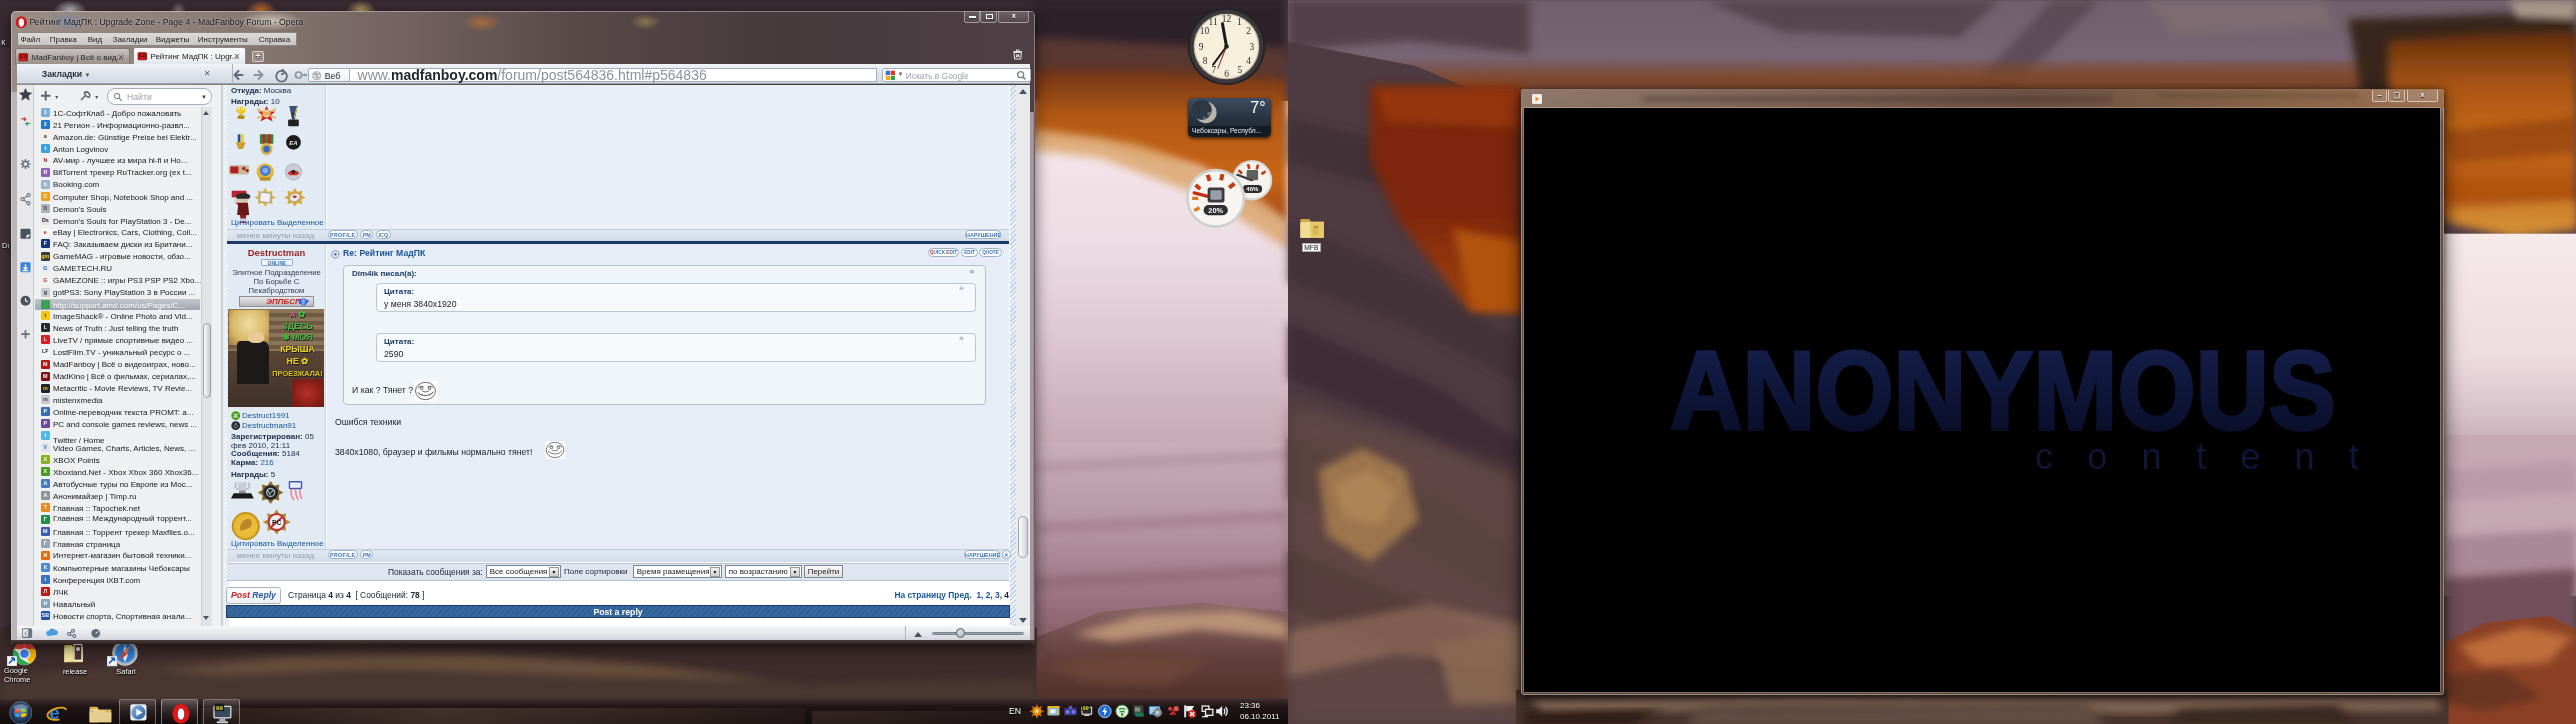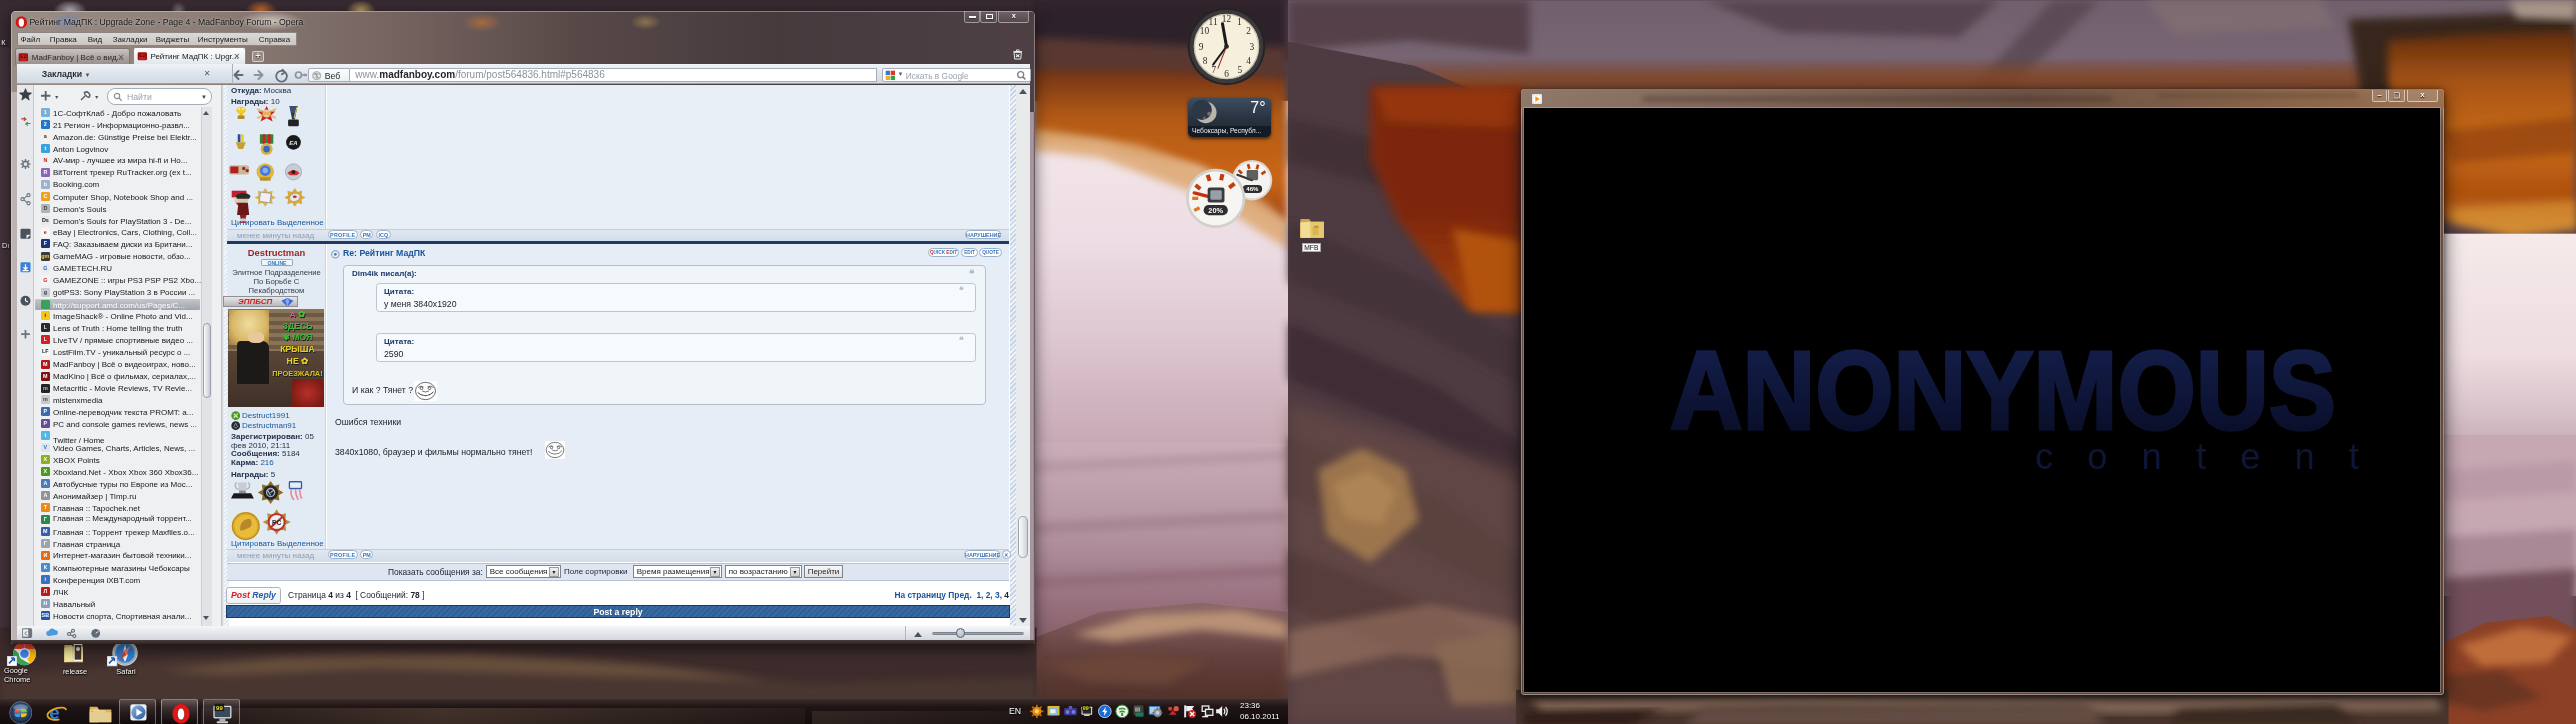--- a/index.html
+++ b/index.html
@@ -518,21 +518,21 @@
         <path d="M112,12 L121,12 M117,10 L117,14 M120,10 L120,14" stroke="#8a949e" stroke-width="2"></path>
   </svg>
   <div class="a" style="left:291px;top:3.4px;width:42px;height:14px;background:linear-gradient(180deg,#fbfcfd,#eef1f4);border:0.7px solid #a5aeb8;border-radius:2px 0 0 2px">
    <svg class="a" style="left:3.4px;top:2px" width="9.4" height="9.4" viewBox="0 0 14 14">
           <circle cx="7" cy="7" r="6" fill="#e8eaec" stroke="#8a9096"></circle>
           <path d="M1.5,5.5 Q7,3 12.5,5.5 M1.5,9 Q7,11.5 12.5,9 M7,1 L7,13 M2,3.5 Q7,7 12,3.5" stroke="#9aa0a6" stroke-width="0.9" fill="none"></path>
           <path d="M4,2.5 C6,4 5,7 7.5,7.5 C9,8 8,10.5 10,11" stroke="#7a8086" stroke-width="1.2" fill="none"></path>
         </svg>
    <div class="a" style="left:16px;top:2px;font-size:8.7px;color:#23282e">Веб</div>
   </div>
-  <div class="a" style="left:333px;top:3.4px;width:527px;height:14px;background:#fff;border:0.7px solid #a5aeb8;border-left:none;font-size:10px;line-height:12.7px;white-space:nowrap"><span style="color:#8a929c">&nbsp;&nbsp;www.</span><span style="color:#23282e;font-weight:bold">madfanboy.com</span><span style="color:#8a929c">/forum/post564836.html#p564836</span></div>
+  <div class="a" style="left:333px;top:3.4px;width:527px;height:14px;background:#fff;border:0.7px solid #a5aeb8;border-left:none;font-size:14px;line-height:12.7px;white-space:nowrap"><span style="color:#8a929c">&nbsp;&nbsp;www.</span><span style="color:#23282e;font-weight:bold">madfanboy.com</span><span style="color:#8a929c">/forum/post564836.html#p564836</span></div>
   <div class="a" style="left:865px;top:3.4px;width:149px;height:14px;background:#fff;border:0.7px solid #a5aeb8;border-radius:2px">
    <svg class="a" style="left:2.7px;top:1.3px" width="10.7" height="10.7" viewBox="0 0 16 16">
           <rect x="1" y="1" width="6.5" height="6.5" fill="#3a78d8"></rect>
           <rect x="8.5" y="1" width="6.5" height="6.5" fill="#e03828"></rect>
           <rect x="1" y="8.5" width="6.5" height="6.5" fill="#f0b020"></rect>
           <rect x="8.5" y="8.5" width="6.5" height="6.5" fill="#38a048"></rect>
         </svg>
    <div class="a" style="left:14.8px;top:2.7px;font-size:6px;color:#666">▼</div>
    <div class="a" style="left:23px;top:2px;font-size:8.4px;color:#9aa2ac">Искать в Google</div>
    <svg class="a" style="left:133px;top:1.3px" width="10.7" height="10.7" viewBox="0 0 16 16">
@@ -669,21 +669,21 @@
 <div class="a" style="left:41px;top:276px;width:8.7px;height:8.7px;background:#f4f4f4;border-radius:1.3px;color:#d02020;font-size:5.4px;font-weight:bold;text-align:center;line-height:8.7px">G</div>
 <div class="a" style="left:53px;top:276px;font-size:8px;color:#14171a;white-space:nowrap">GAMEZONE :: игры PS3 PSP PS2 Xbo...</div>
 <div class="a" style="left:41px;top:288px;width:8.7px;height:8.7px;background:#c8ccd2;border-radius:1.3px;color:#333;font-size:5.4px;font-weight:bold;text-align:center;line-height:8.7px">g</div>
 <div class="a" style="left:53px;top:288px;font-size:8px;color:#14171a;white-space:nowrap">gotPS3: Sony PlayStation 3 в России ...</div>
 <div class="a" style="left:35px;top:299px;width:165px;height:11.4px;background:linear-gradient(180deg,#c3c7cd,#9fa5ad);border-radius:1.3px"></div>
 <div class="a" style="left:41px;top:300px;width:8.7px;height:8.7px;background:#3aa05a;border-radius:1.3px"></div>
 <div class="a" style="left:53px;top:301px;font-size:8px;color:#fdfdfd;white-space:nowrap">http://support.amd.com/us/Pages/C...</div>
 <div class="a" style="left:41px;top:311px;width:8.7px;height:8.7px;background:#f5c518;border-radius:1.3px;color:#222;font-size:5.4px;font-weight:bold;text-align:center;line-height:8.7px">i</div>
 <div class="a" style="left:53px;top:312px;font-size:8px;color:#14171a;white-space:nowrap">ImageShack® - Online Photo and Vid...</div>
 <div class="a" style="left:41px;top:323px;width:8.7px;height:8.7px;background:#2a2a2a;border-radius:1.3px;color:#eee;font-size:5.4px;font-weight:bold;text-align:center;line-height:8.7px">L</div>
-<div class="a" style="left:53px;top:324px;font-size:8px;color:#14171a;white-space:nowrap">Lens of Truth : Home telling the truth</div>
+<div class="a" style="left:53px;top:324px;font-size:8px;color:#14171a;white-space:nowrap">News of Truth : Just telling the truth</div>
 <div class="a" style="left:41px;top:335px;width:8.7px;height:8.7px;background:#d42020;border-radius:1.3px;color:#fff;font-size:5.4px;font-weight:bold;text-align:center;line-height:8.7px">L</div>
 <div class="a" style="left:53px;top:336px;font-size:8px;color:#14171a;white-space:nowrap">LiveTV / прямые спортивные видео ...</div>
 <div class="a" style="left:41px;top:347px;width:8.7px;height:8.7px;background:#f8f8f8;border-radius:1.3px;color:#222;font-size:5.4px;font-weight:bold;text-align:center;line-height:8.7px">LF</div>
 <div class="a" style="left:53px;top:348px;font-size:8px;color:#14171a;white-space:nowrap">LostFilm.TV - уникальный ресурс о ...</div>
 <div class="a" style="left:41px;top:360px;width:8.7px;height:8.7px;background:#b01818;border-radius:1.3px;color:#fff;font-size:5.4px;font-weight:bold;text-align:center;line-height:8.7px">M</div>
 <div class="a" style="left:53px;top:360px;font-size:8px;color:#14171a;white-space:nowrap">MadFanboy | Всё о видеоиграх, ново...</div>
 <div class="a" style="left:41px;top:372px;width:8.7px;height:8.7px;background:#801010;border-radius:1.3px;color:#fff;font-size:5.4px;font-weight:bold;text-align:center;line-height:8.7px">M</div>
 <div class="a" style="left:53px;top:372px;font-size:8px;color:#14171a;white-space:nowrap">MadKino | Всё о фильмах, сериалах,...</div>
 <div class="a" style="left:41px;top:384px;width:8.7px;height:8.7px;background:#20242c;border-radius:1.3px;color:#f8c020;font-size:5.4px;font-weight:bold;text-align:center;line-height:8.7px">m</div>
 <div class="a" style="left:53px;top:384px;font-size:8px;color:#14171a;white-space:nowrap">Metacritic - Movie Reviews, TV Revie...</div>
@@ -819,21 +819,21 @@
 <div class="a" style="left:360px;top:230px;width:13.4px;height:8.7px;border:0.7px solid #9ab0c8;border-radius:4.7px;background:#fff;color:#3a76b8;font-size:5.4px;font-weight:bold;text-align:center;line-height:8px">PM</div>
 <div class="a" style="left:376px;top:230px;width:14.8px;height:8.7px;border:0.7px solid #9ab0c8;border-radius:4.7px;background:#fff;color:#3a76b8;font-size:5.4px;font-weight:bold;text-align:center;line-height:8px">ICQ</div>
 <div class="a" style="left:965px;top:230px;width:36px;height:8.7px;border:0.7px solid #9ab0c8;border-radius:4.7px;background:#fff;color:#3a76b8;font-size:5.4px;font-weight:bold;text-align:center;line-height:8px">НАРУШЕНИЕ</div>
 <div class="a" style="left:227px;top:241px;width:782px;height:3.4px;background:#1d3a66"></div>
 
 <div class="a" style="left:227px;top:244px;width:99px;height:305px;background:#e2eaf4;border-right:0.7px solid #c9d4e2"></div>
 <div class="a" style="left:327px;top:244px;width:682px;height:305px;background:#e7edf6"></div>
 <div class="a" style="left:227px;top:247px;width:99px;text-align:center;font-size:9.4px;font-weight:bold;color:#991f1f">Destructman</div>
 <div class="a" style="left:261px;top:259px;width:32px;height:7.4px;border:0.7px solid #88a8cc;border-radius:1.3px;background:#f2f6fa;color:#3a76b8;font-size:5px;font-weight:bold;text-align:center;line-height:6.7px">ONLINE</div>
 <div class="a" style="left:227px;top:268px;width:99px;text-align:center;font-size:7.7px;color:#333c4a;line-height:9px">Элитное Подразделение<br>По Борьбе С<br>Пекабродством</div>
-<div class="a" style="left:223px;top:296px;width:75px;height:10.7px;background:linear-gradient(180deg,#e8e8ea,#b8b8bc);border:0.7px solid #909094;color:#d02020;font-weight:bold;font-size:8px;font-style:italic;text-align:left;padding-left:14px;line-height:9.4px">ЭППБСП<svg class="a" style="right:2px;top:0.7px" width="14.8" height="8.7" viewBox="0 0 22 13">
+<div class="a" style="left:239px;top:296px;width:75px;height:10.7px;background:linear-gradient(180deg,#e8e8ea,#b8b8bc);border:0.7px solid #909094;color:#d02020;font-weight:bold;font-size:8px;font-style:italic;text-align:center;padding-left:14px;line-height:9.4px">ЭППБСП<svg class="a" style="right:2px;top:0.7px" width="14.8" height="8.7" viewBox="0 0 22 13">
       <path d="M11,0 L20,4 L11,13 L2,4 Z" fill="#3a6ae0"></path>
       <path d="M11,0 L14,4 L11,13 L8,4 Z" fill="#88aaf0"></path>
     </svg></div>
 
 <div class="a" style="left:228px;top:309px;width:96px;height:98px;background:repeating-linear-gradient(180deg,#8a7458 0 4px,#6e5a42 4px 8px);overflow:hidden">
  <div class="a" style="left:0;top:42px;width:96px;height:56px;background:linear-gradient(180deg,#5a4636,#3e3028)"></div>
  <div class="a" style="left:1.3px;top:1.3px;width:40px;height:35px;background:radial-gradient(ellipse at 50% 40%,#f0dca0,#d8b868 60%,#b89048 85%,rgba(160,120,60,0))"></div>
  <div class="a" style="left:9.4px;top:32px;width:32px;height:43px;background:#1c1a18;border-radius:4px 6.7px 1.3px 1.3px"></div>
  <div class="a" style="left:20px;top:23px;width:16px;height:10.7px;background:#e8c898;border-radius:40%"></div>
  <div class="a" style="left:64px;top:70px;width:31px;height:28px;background:radial-gradient(ellipse,#b83028,#7a1c14 80%)"></div>

